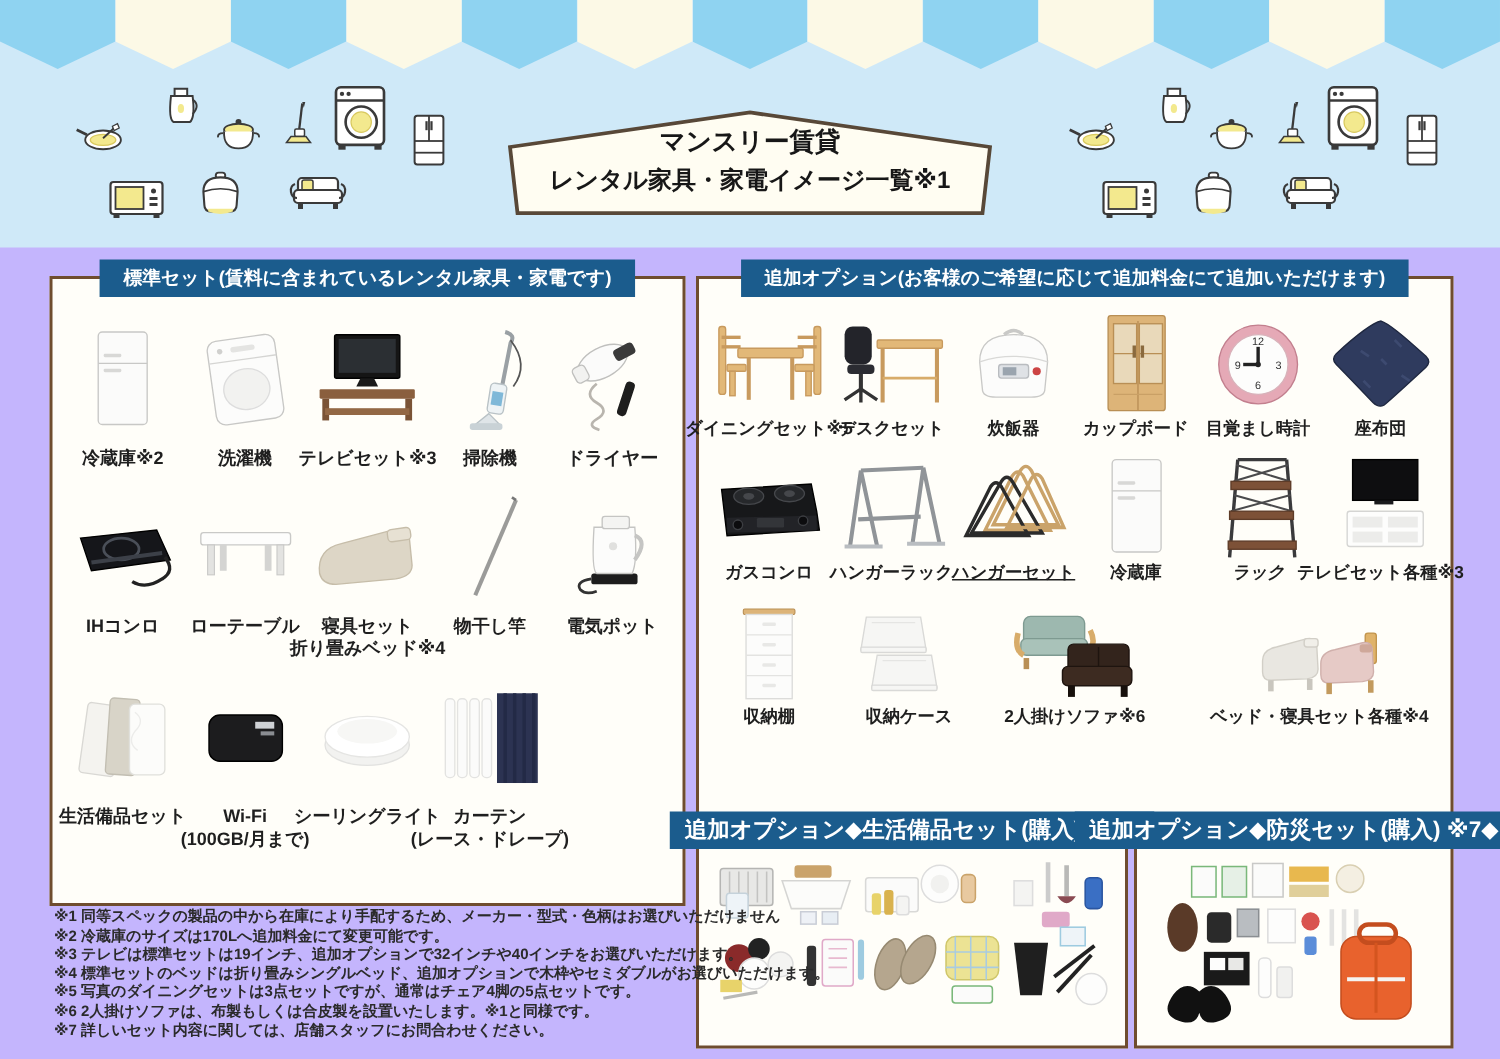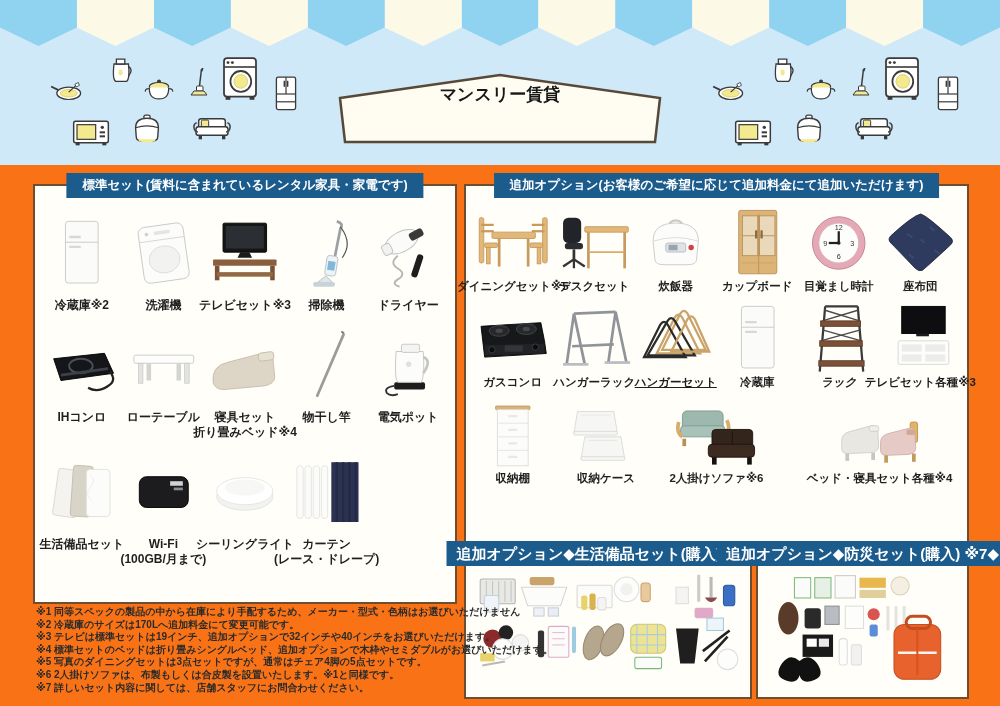--- a/index.html
+++ b/index.html
@@ -1,16 +1,16 @@
 <!DOCTYPE html>
 <html><head>
 <meta charset="utf-8">
 <style>
   html,body{margin:0;padding:0}
-  .page{position:relative;width:1000px;height:706px;background:#f97316;overflow:hidden;
+  .page{position:relative;width:1000px;height:706px;background:#c4b5fd;overflow:hidden;
         font-family:"Liberation Sans","DejaVu Sans",sans-serif;color:#1f1f1f}
   
   .topband{position:absolute;left:0;top:0;width:1000px;height:165px;background:#cfe9f8}
   .flags{position:absolute;left:0;top:0;width:1000px;height:46px;display:flex}
   .flag{flex:1;clip-path:polygon(0 0,100% 0,100% 60%,50% 100%,0 60%)}
   
   .banner{position:absolute;left:333px;top:72px;width:334px;height:74px}
   .banner svg{position:absolute;left:0;top:0;width:100%;height:100%}
   .bt{position:absolute;width:100%;text-align:center;font-weight:bold;color:#171717;white-space:nowrap}
   .bt1{top:11px;font-size:17px}
@@ -203,20 +203,21 @@
             <path d="M7 22 q-5 2 -4 8 q1 6 6 6 M53 22 q5 2 4 8 q-1 6 -6 6" fill="none" stroke="#3a3a3a" stroke-width="2.2"></path>
             <rect x="10" y="41" width="5" height="6" fill="#3a3a3a"></rect>
             <rect x="45" y="41" width="5" height="6" fill="#3a3a3a"></rect>
           </svg></div>
       </div>
     <div class="banner">
       <svg viewBox="0 0 334 74">
         <polygon points="7,26 167,3 327,26 322,70 12,70" fill="#fffdf2" stroke="#584838" stroke-width="2.5"></polygon>
       </svg>
       <div class="bt bt1">マンスリー賃貸</div>
+      <div class="bt bt2">レンタル家具・家電イメージ一覧※1</div>
     </div>
   </div>
 
   <div class="panel std-panel">
     <div class="panel-header">標準セット(賃料に含まれているレンタル家具・家電です)</div>
     <div class="std-grid">
         <div class="cell">
           <div class="pimg">
             <svg viewBox="0 0 90 80">
               <rect x="27" y="4" width="36" height="68" rx="3" fill="#fbfbfa" stroke="#c8c8c6"></rect>

